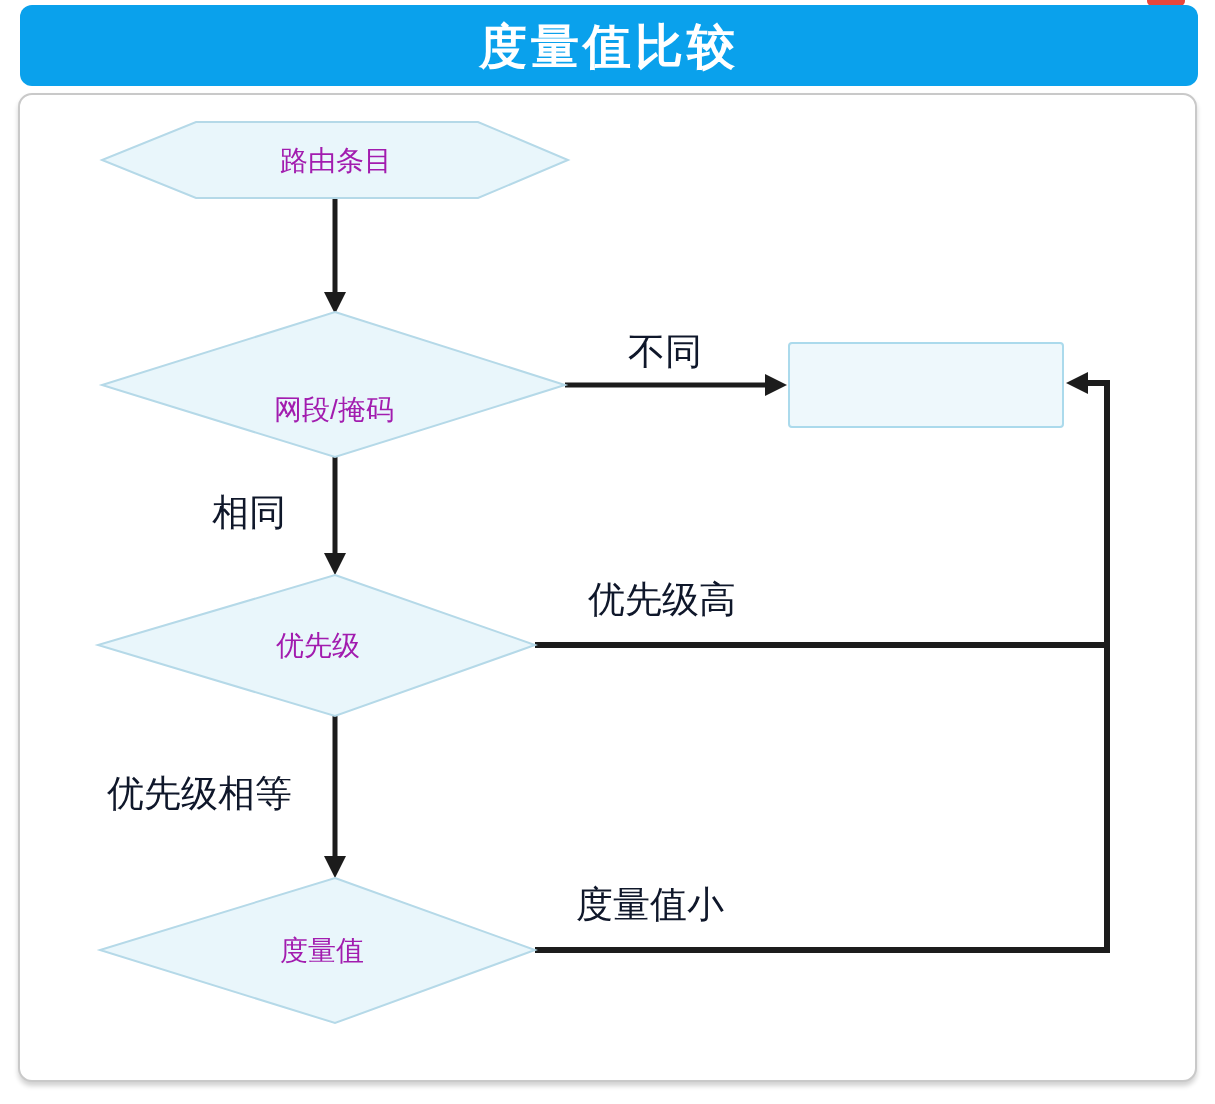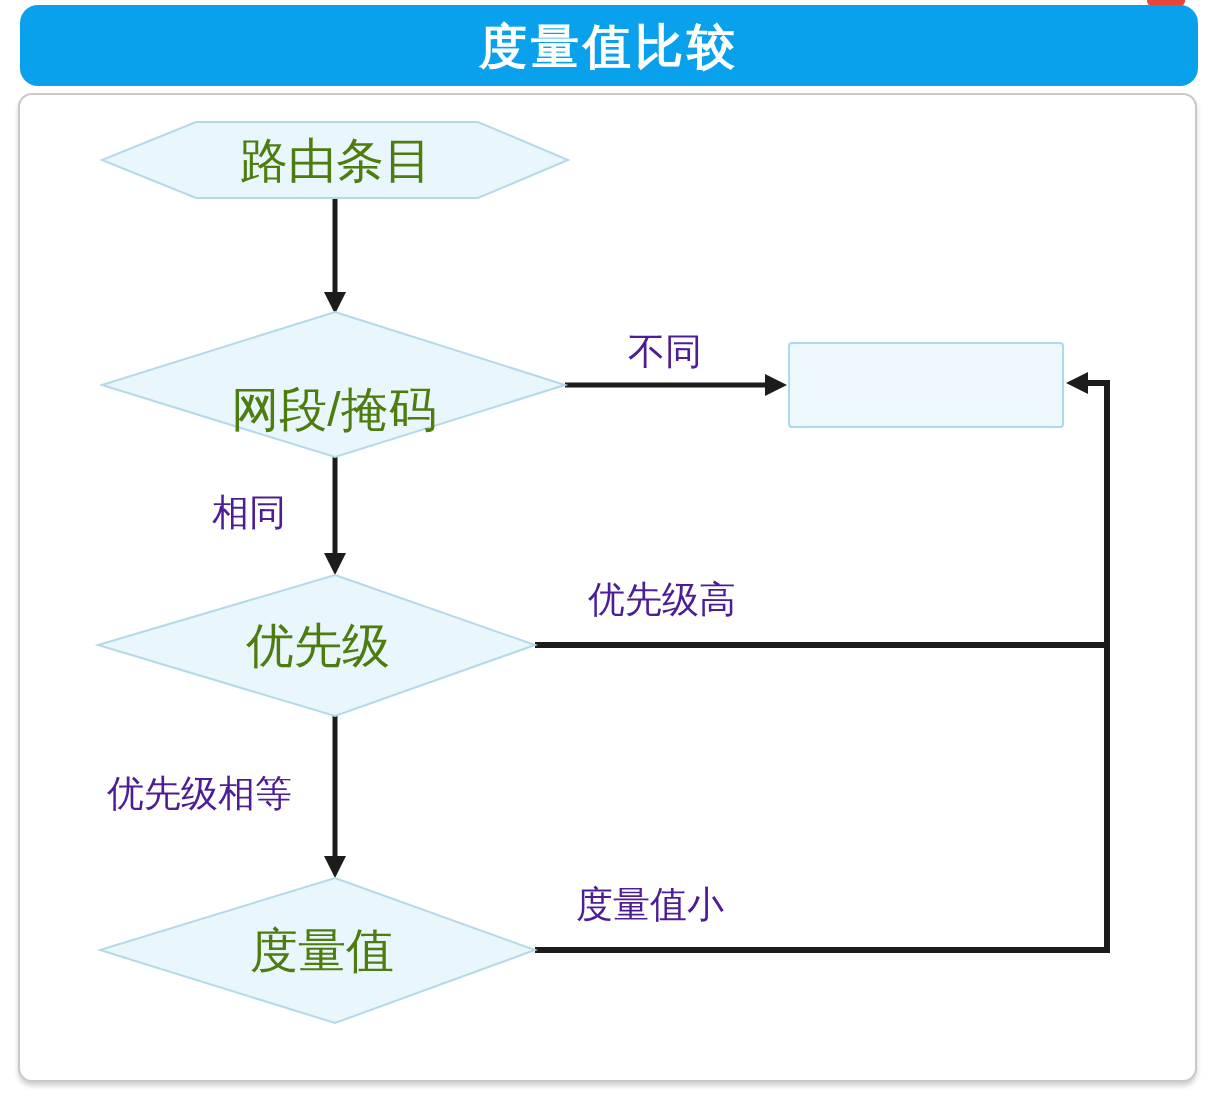--- a/index.html
+++ b/index.html
@@ -17,21 +17,21 @@
     height: 1104px;
     background: #ffffff;
   }
   .banner {
     position: absolute;
     left: 20px;
     top: 5px;
     width: 1178px;
     height: 81px;
     background: #0aa1ec;
-    border-radius: 18px;
+    border-radius: 12px;
     display: flex;
     align-items: center;
     justify-content: center;
   }
   .banner-title {
     color: #ffffff;
     font-size: 48px;
     font-weight: bold;
     letter-spacing: 4px;
     line-height: 1;
@@ -62,29 +62,29 @@
     position: absolute;
     left: 0;
     top: 0;
     width: 1215px;
     height: 1104px;
     pointer-events: none;
   }
   .node-label {
     position: absolute;
     transform: translate(-50%, -50%);
-    font-size: 48px;
-    color: #4d7c0f;
+    font-size: 28px;
+    color: #a21caf;
     white-space: nowrap;
     line-height: 1;
   }
   .edge-label {
     position: absolute;
     font-size: 37px;
-    color: #4c1d95;
+    color: #0f172a;
     white-space: nowrap;
     line-height: 1;
   }
 </style>
 </head>
 <body>
 
 <div class="stage">
 
   <div class="red-fragment"></div>

